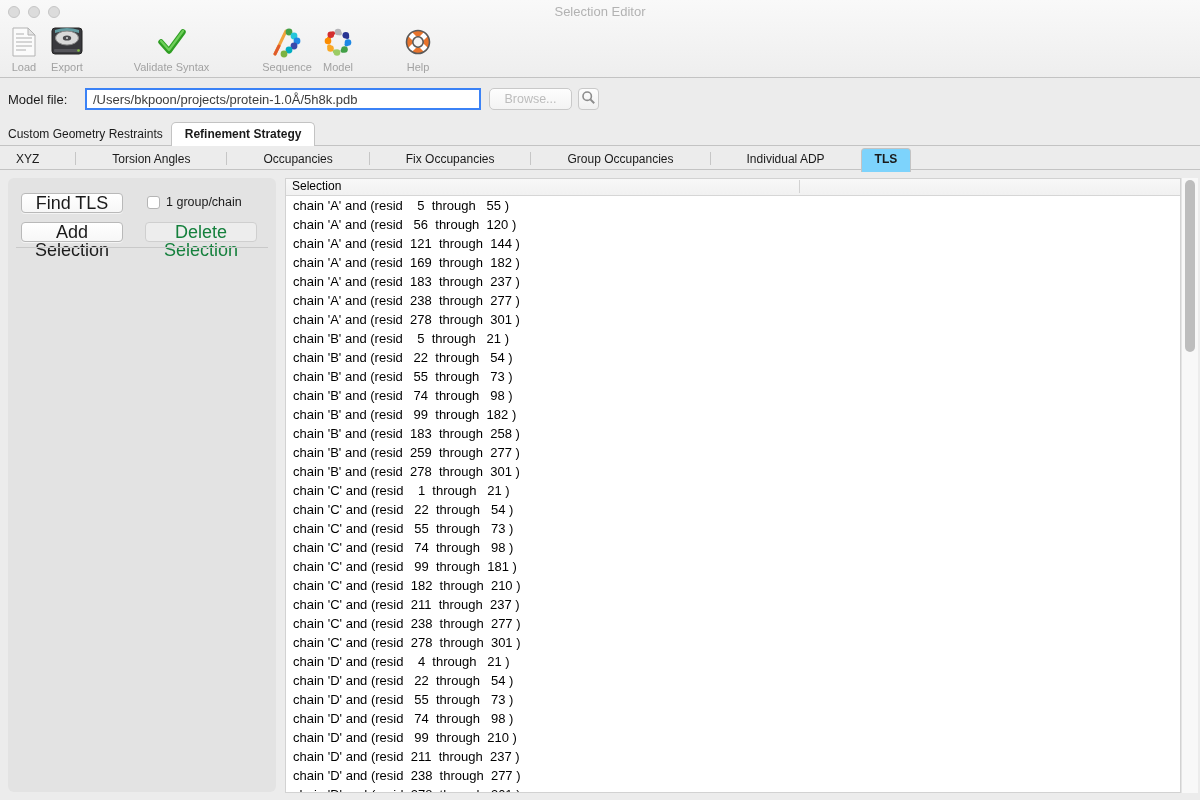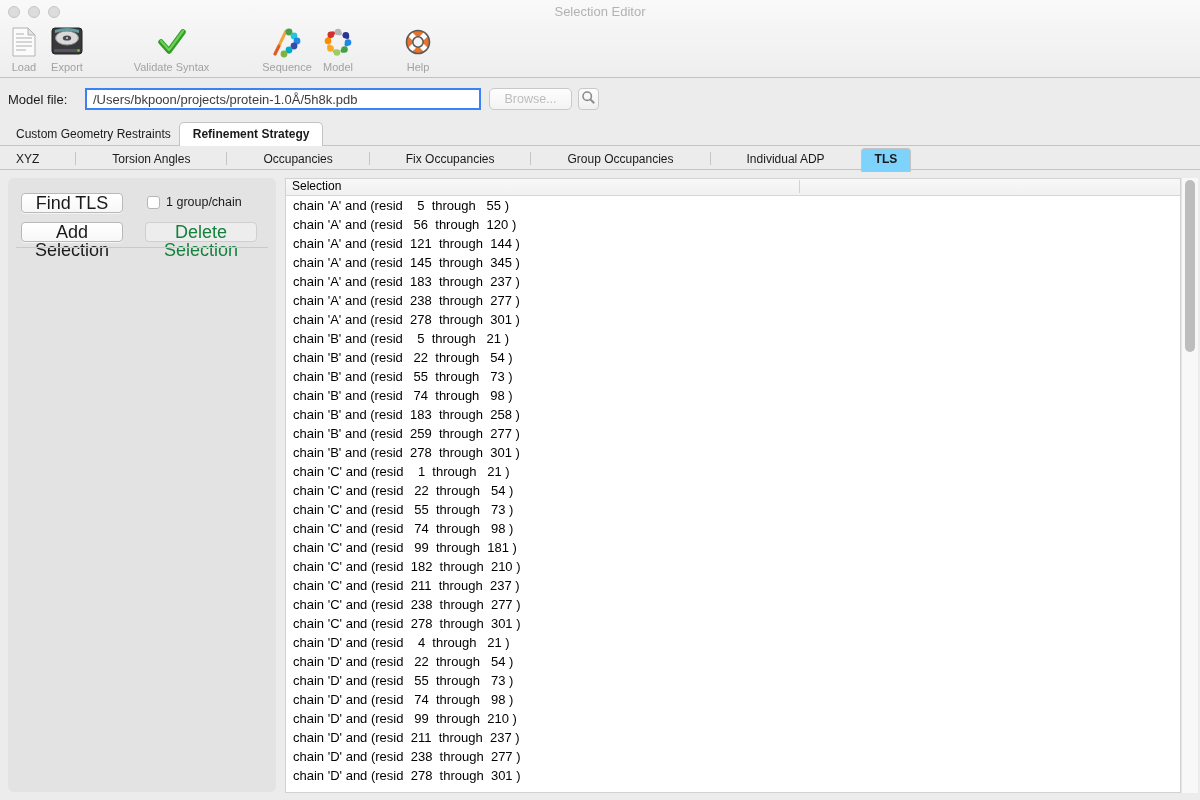--- a/index.html
+++ b/index.html
@@ -32,21 +32,21 @@
             line-height:20px;padding-left:6px;white-space:nowrap;overflow:hidden;}
   .mf-browse{position:absolute;left:489px;top:88px;width:83px;height:22px;box-sizing:border-box;
              border:1px solid #c9c9c9;border-radius:5px;background:linear-gradient(#fdfdfd,#f3f3f3);
              color:#bcbcbc;font-size:12.5px;text-align:center;line-height:20px;}
   .mf-search{position:absolute;left:578px;top:88px;width:21px;height:22px;box-sizing:border-box;
              border:1px solid #c9c9c9;border-radius:4px;background:linear-gradient(#fdfdfd,#f0f0f0);
              display:flex;align-items:center;justify-content:center;}
 
   
   .tabbar{position:absolute;left:0;top:124px;width:1200px;height:22px;border-bottom:1px solid #c3c3c3;
-          display:flex;align-items:flex-end;padding-left:8px;box-sizing:border-box;}
+          display:flex;align-items:flex-end;box-sizing:border-box;}
   .tab{height:22px;line-height:22px;font-size:12px;color:#1a1a1a;padding:0 8px;white-space:nowrap;}
   .tab.selected{position:relative;z-index:2;height:23px;margin-bottom:-1px;line-height:22px;
                 background:#fff;border:1px solid #c3c3c3;border-bottom:none;
                 border-radius:5px 5px 0 0;font-weight:bold;padding:0 13px;}
 
   
   .subtabbar{position:absolute;left:0;top:148px;width:1200px;height:22px;border-bottom:1px solid #c3c3c3;
              display:flex;align-items:center;padding-left:8px;box-sizing:border-box;gap:28px;}
   .subtab{height:22px;line-height:22px;font-size:12px;color:#1a1a1a;padding:0 8px;white-space:nowrap;}
   .vdiv{width:1px;height:13px;background:#c6c6c6;}
@@ -260,28 +260,29 @@
 
   <div class="list-box">
     <div class="list-header">
       <div class="list-header-cell">Selection</div>
       <div class="col-divider"></div>
     </div>
     <div class="list-rows">
         <div class="lrow">chain 'A' and (resid    5  through   55 )</div>
         <div class="lrow">chain 'A' and (resid   56  through  120 )</div>
         <div class="lrow">chain 'A' and (resid  121  through  144 )</div>
-        <div class="lrow">chain 'A' and (resid  145  through  345 )</div>
+        <div class="lrow">chain 'A' and (resid  169  through  182 )</div>
         <div class="lrow">chain 'A' and (resid  183  through  237 )</div>
         <div class="lrow">chain 'A' and (resid  238  through  277 )</div>
         <div class="lrow">chain 'A' and (resid  278  through  301 )</div>
         <div class="lrow">chain 'B' and (resid    5  through   21 )</div>
         <div class="lrow">chain 'B' and (resid   22  through   54 )</div>
         <div class="lrow">chain 'B' and (resid   55  through   73 )</div>
         <div class="lrow">chain 'B' and (resid   74  through   98 )</div>
+        <div class="lrow">chain 'B' and (resid   99  through  182 )</div>
         <div class="lrow">chain 'B' and (resid  183  through  258 )</div>
         <div class="lrow">chain 'B' and (resid  259  through  277 )</div>
         <div class="lrow">chain 'B' and (resid  278  through  301 )</div>
         <div class="lrow">chain 'C' and (resid    1  through   21 )</div>
         <div class="lrow">chain 'C' and (resid   22  through   54 )</div>
         <div class="lrow">chain 'C' and (resid   55  through   73 )</div>
         <div class="lrow">chain 'C' and (resid   74  through   98 )</div>
         <div class="lrow">chain 'C' and (resid   99  through  181 )</div>
         <div class="lrow">chain 'C' and (resid  182  through  210 )</div>
         <div class="lrow">chain 'C' and (resid  211  through  237 )</div>

